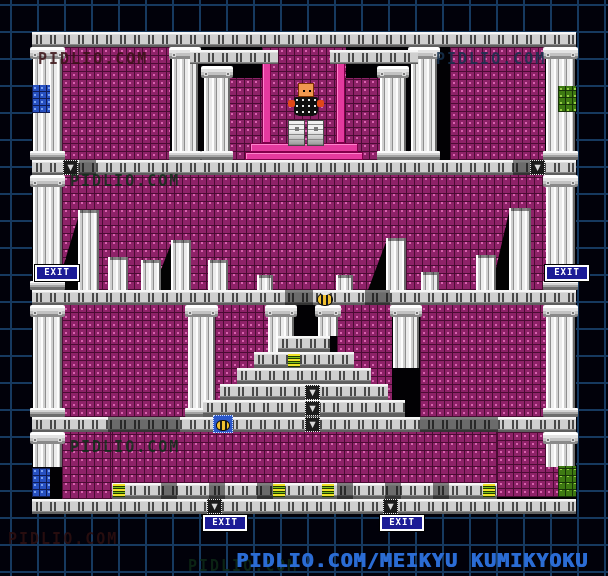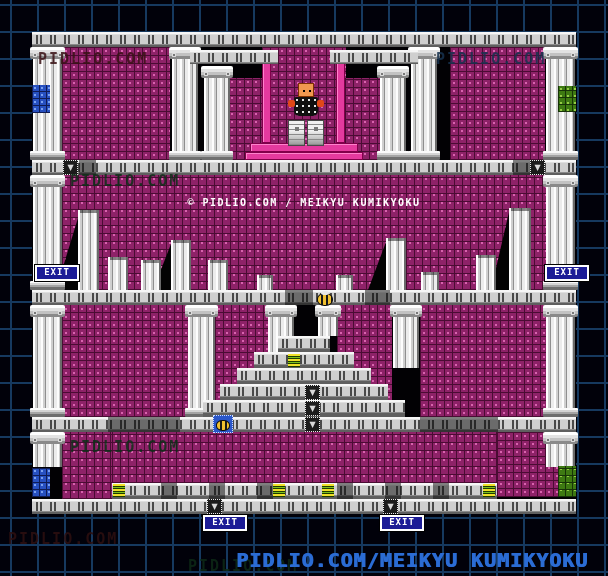--- a/index.html
+++ b/index.html
@@ -257,21 +257,20 @@
     <div class="abs marker" style="left:175px;top:467px;">
         <span>▼</span>
       </div>
     <div class="abs marker" style="left:351px;top:467px;">
         <span>▼</span>
       </div>
     <div class="abs exit" style="left:171px;top:483px;width:44px;">EXIT</div>
     <div class="abs exit" style="left:348px;top:483px;width:44px;">EXIT</div>
   </div>
 
-  <div class="abs copyright" style="left:160px;top:197px;width:288px;">© PIDLIO.COM / MEIKYU KUMIKYOKU</div>
   <div class="abs caption" style="left:236px;top:548px;">PIDLIO.COM/MEIKYU KUMIKYOKU</div>
 
   <span class="abs wm" style="left:38px;top:50px;color:#3a1216;">PIDLIO.COM</span>
   <span class="abs wm" style="left:436px;top:50px;color:#17324f;">PIDLIO.COM</span>
   <span class="abs wm" style="left:70px;top:172px;color:#0e3019;">PIDLIO.COM</span>
   <span class="abs wm" style="left:70px;top:438px;color:#0e3019;">PIDLIO.COM</span>
   <span class="abs wm" style="left:8px;top:530px;color:#2e1010;">PIDLIO.COM</span>
   <span class="abs wm" style="left:188px;top:557px;color:#0d2a16;">PIDLIO.COM</span>
 </div>
 

